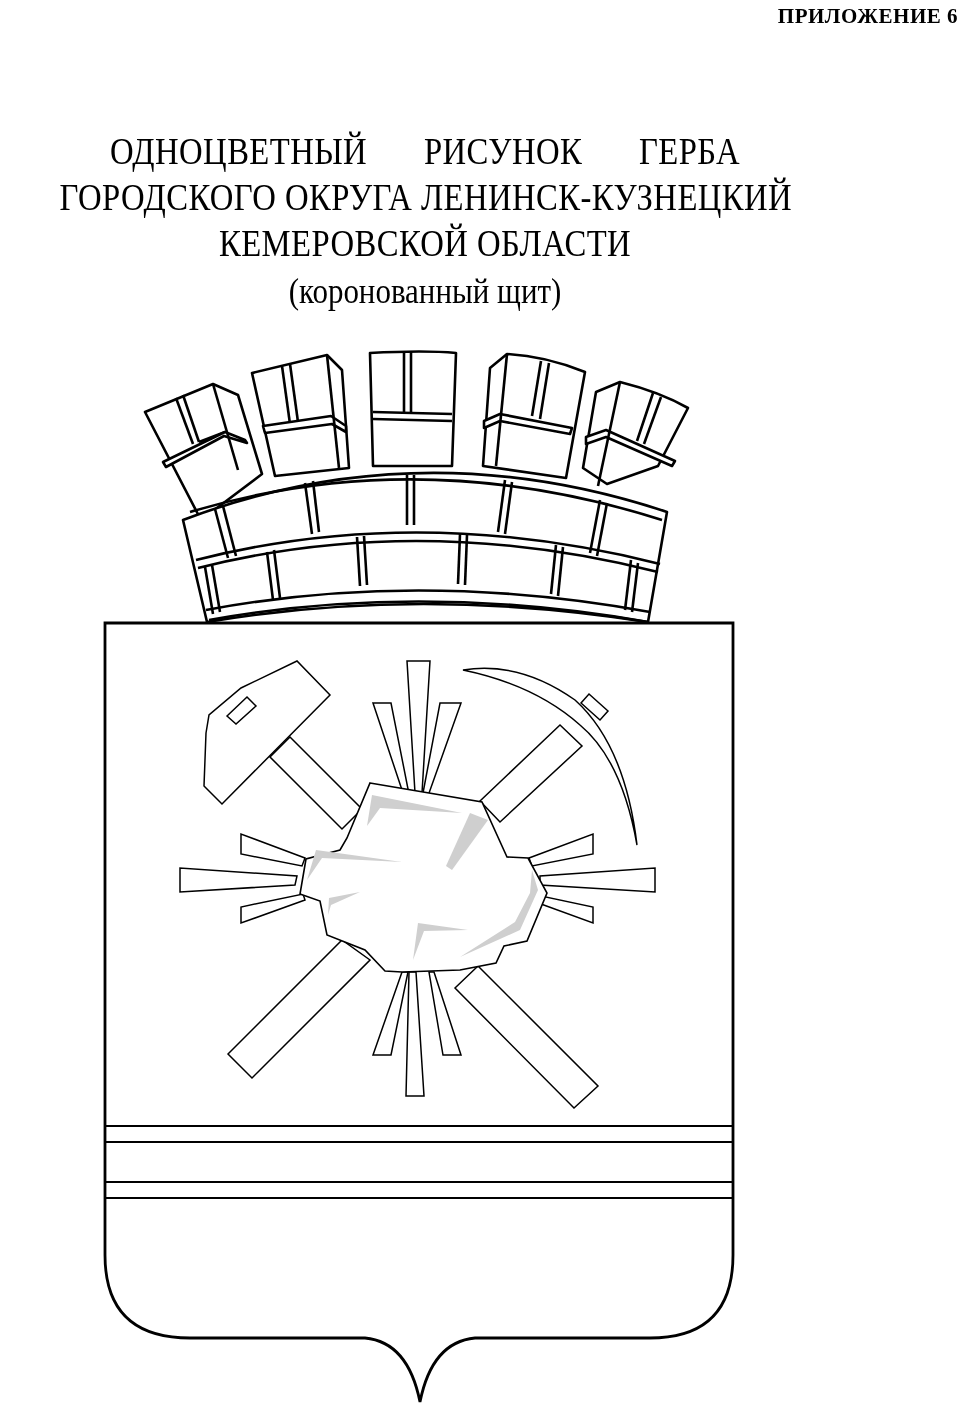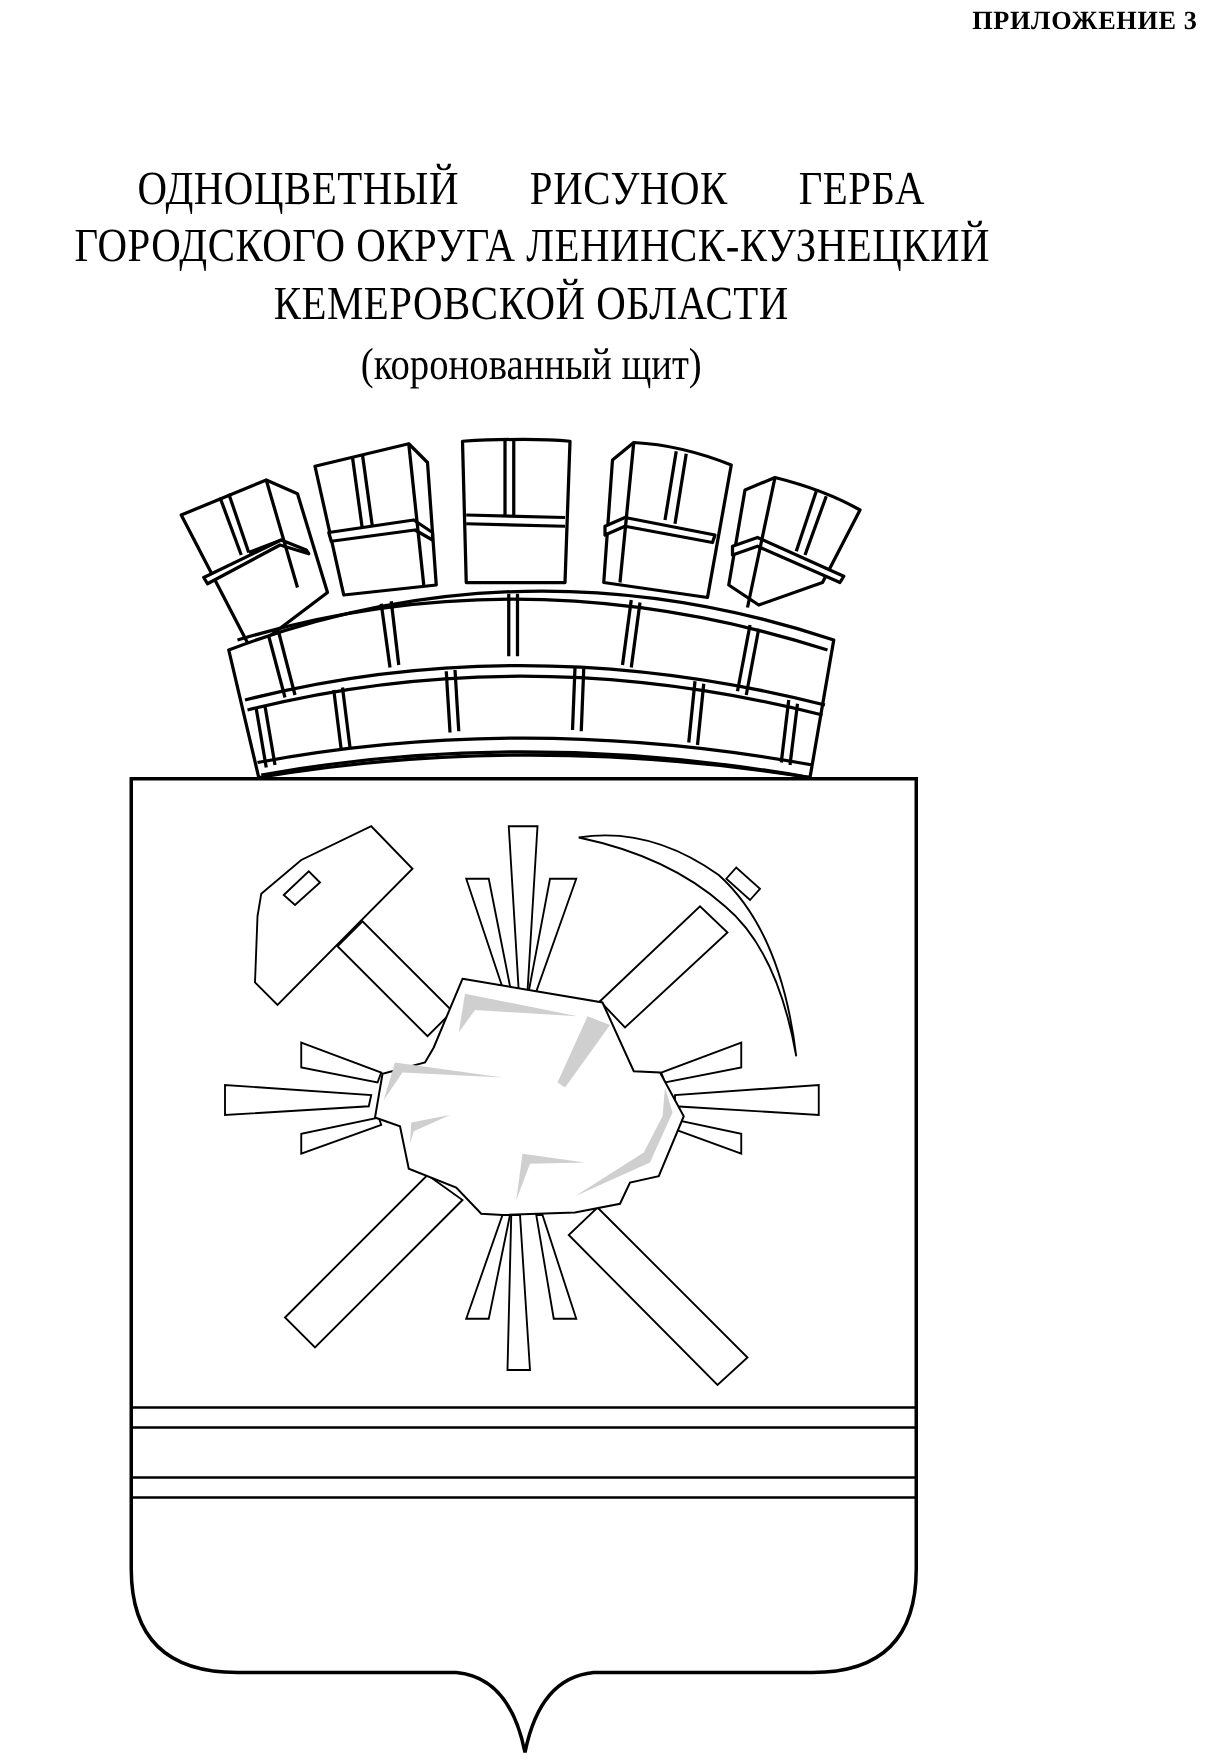--- a/index.html
+++ b/index.html
@@ -54,21 +54,21 @@
       position: absolute;
       left: 0;
       top: 0;
       width: 964px;
       height: 1407px;
     }
   </style>
 </head>
 <body>
 
-<div class="appendix-label">ПРИЛОЖЕНИЕ 3</div>
+<div class="appendix-label">ПРИЛОЖЕНИЕ 6</div>
 
 <div class="title-block">
   <span class="title-line wide" style="white-space:pre;">ОДНОЦВЕТНЫЙ   РИСУНОК   ГЕРБА</span>
   <span class="title-line">ГОРОДСКОГО ОКРУГА ЛЕНИНСК-КУЗНЕЦКИЙ</span>
   <span class="title-line">КЕМЕРОВСКОЙ ОБЛАСТИ</span>
   <span class="subtitle-line">(коронованный щит)</span>
 </div>
 
 <svg class="emblem" viewBox="0 0 964 1407" xmlns="http://www.w3.org/2000/svg">
 

